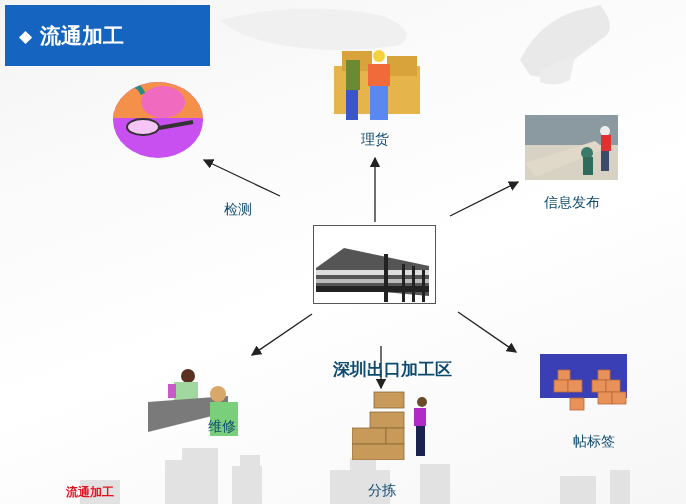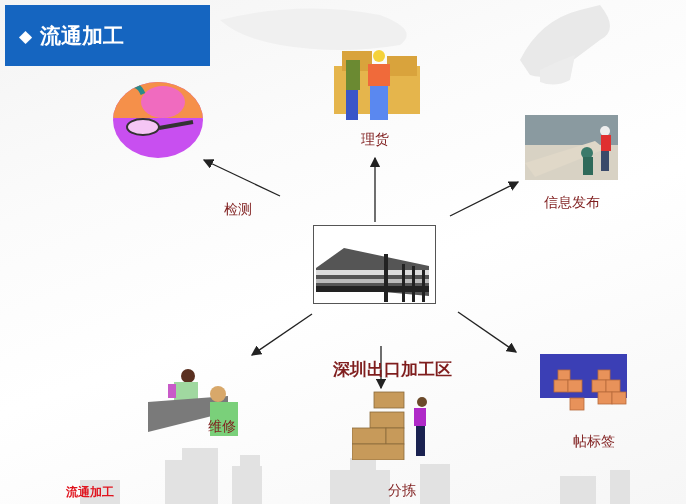--- a/index.html
+++ b/index.html
@@ -12,21 +12,21 @@
     .bg-skyline { position: absolute; left: 0; top: 440px; width: 686px; height: 64px; pointer-events: none; }
     .title-bar {
       position: absolute; left: 5px; top: 5px; width: 205px; height: 61px;
       background: #1565c0; color: #ffffff; display: flex; align-items: center;
       box-sizing: border-box; padding-left: 14px; font-size: 21px; font-weight: bold;
       font-family: "DejaVu Serif", serif;
     }
     .title-bar .diamond { font-size: 17px; margin-right: 8px; }
     .arrows { position: absolute; left: 0; top: 0; width: 686px; height: 504px; pointer-events: none; }
     .node-label {
-      position: absolute; font-size: 14px; color: #7f1d1d; font-family: "DejaVu Serif", serif;
+      position: absolute; font-size: 14px; color: #0c4a6e; font-family: "DejaVu Serif", serif;
       white-space: nowrap;
     }
     .pic { position: absolute; }
     .factory-box {
       position: absolute; left: 313px; top: 225px; width: 123px; height: 79px;
       border: 1px solid #555; background: #fff; box-sizing: border-box;
     }
     .logo {
       position: absolute; left: 20px; top: 452px; width: 110px; height: 50px;
     }
@@ -161,21 +161,21 @@
       <rect x="18" y="22" width="34" height="16"></rect>
       <rect x="0" y="38" width="34" height="16"></rect>
       <rect x="34" y="38" width="18" height="16"></rect>
       <rect x="0" y="54" width="52" height="16"></rect>
     </g>
     <circle cx="70" cy="12" r="5" fill="#6b4a2a"></circle>
     <rect x="62" y="18" width="12" height="18" fill="#b02ac8"></rect>
     <rect x="64" y="36" width="9" height="30" fill="#1a2250"></rect>
   </svg>
 </div>
-<div class="node-label" style="left:368px; top:482px;margin-left:20px;">分拣</div>
+<div class="node-label" style="left:368px; top:482px;">分拣</div>
 
 <div class="pic" style="left:148px; top:366px; width:94px; height:70px;">
   <svg width="94" height="70" viewBox="0 0 94 70">
     <circle cx="40" cy="10" r="7" fill="#5a3020"></circle>
     <rect x="26" y="16" width="24" height="20" fill="#a0d8a0"></rect>
     <rect x="20" y="18" width="8" height="14" fill="#c85ac8"></rect>
     <polygon points="0,36 80,30 80,46 0,66" fill="#7a7a7a"></polygon>
     <circle cx="70" cy="28" r="8" fill="#d8a86a"></circle>
     <rect x="62" y="36" width="28" height="34" fill="#7ad07a"></rect>
   </svg>

